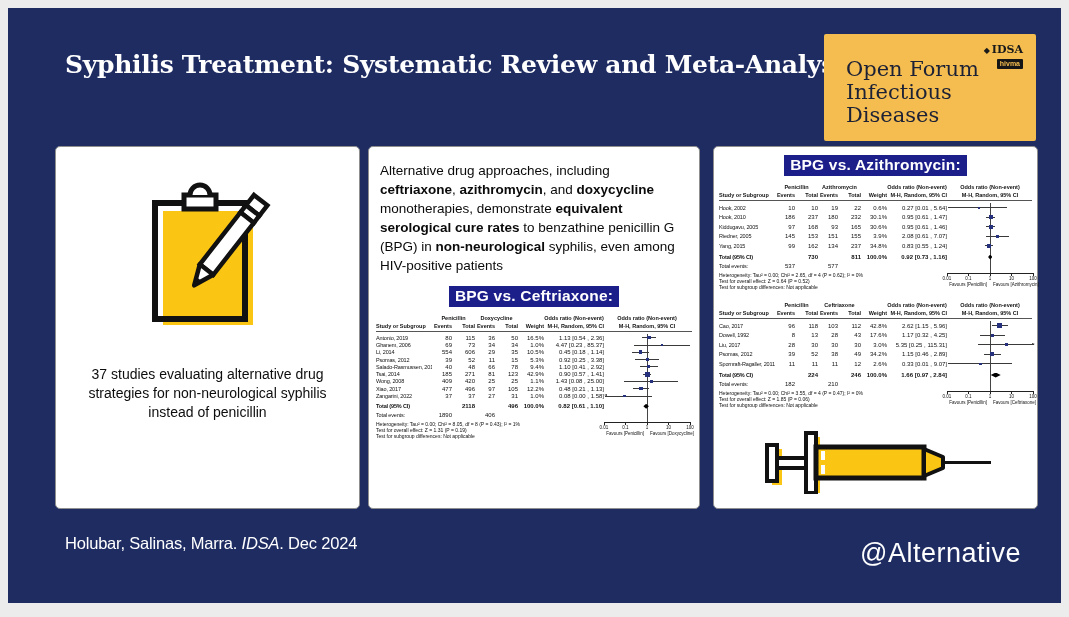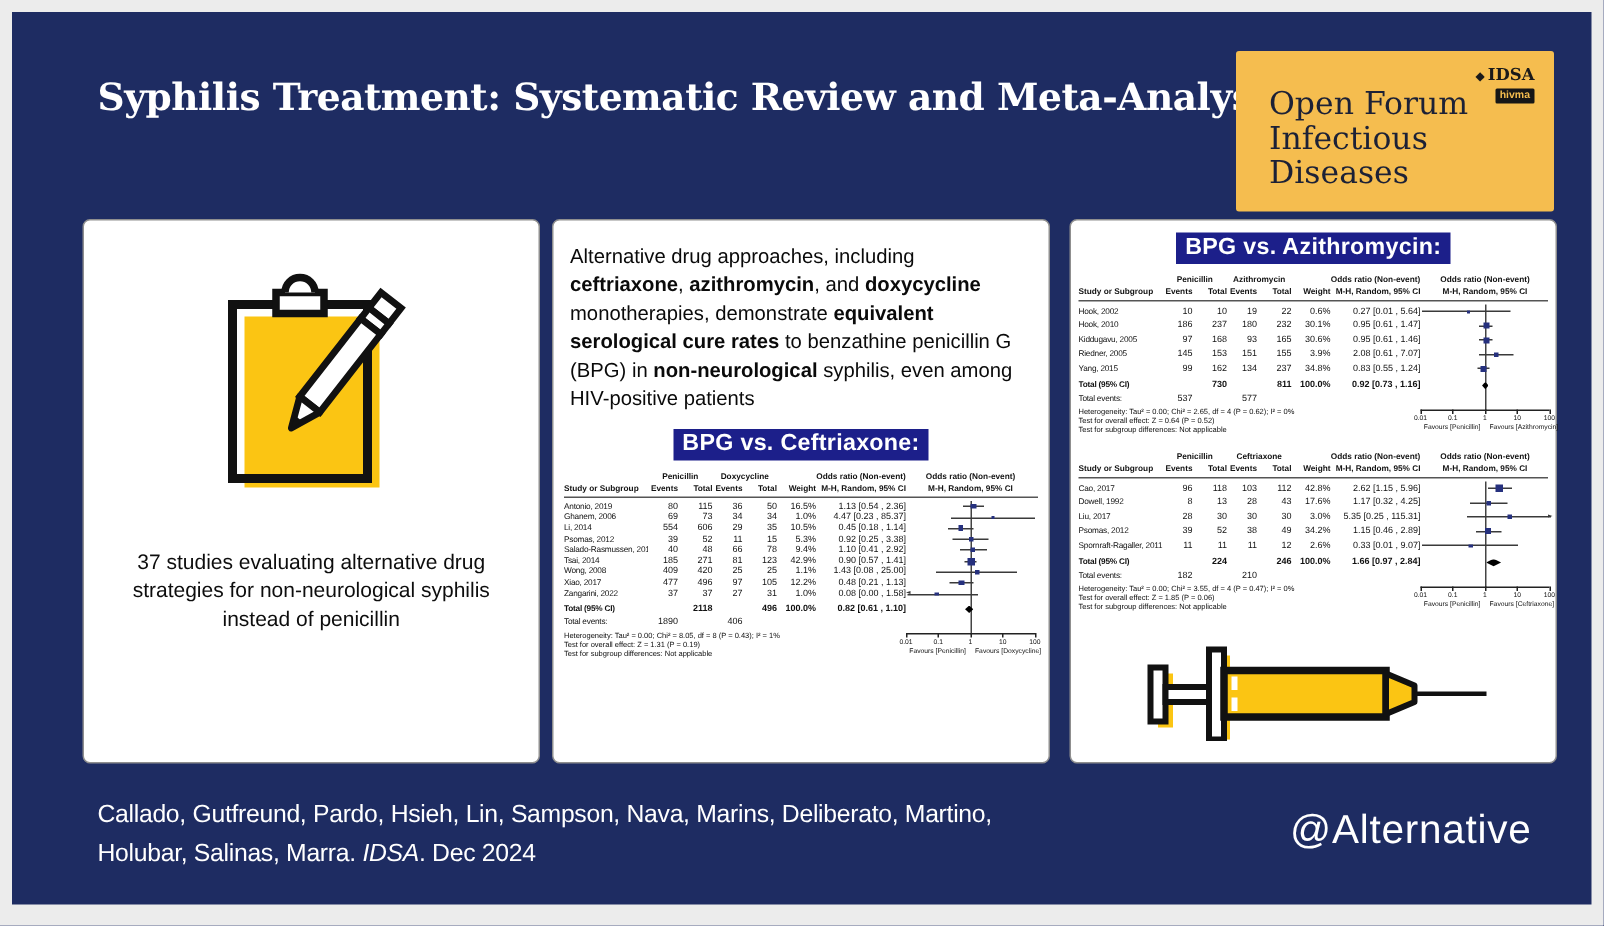--- a/index.html
+++ b/index.html
@@ -573,19 +573,18 @@
         <rect x="49" y="11" width="10" height="60" fill="#fff" stroke="#111" stroke-width="4"></rect>
         <rect x="59" y="25" width="108" height="31" fill="var(--yellow_icon,#fbc513)" stroke="#111" stroke-width="5"></rect>
         <rect x="64" y="29" width="4" height="9" fill="#fff"></rect>
         <rect x="64" y="43" width="4" height="9" fill="#fff"></rect>
         <path d="M167 27 L186 35 L186 46 L167 54 Z" fill="var(--yellow_icon,#fbc513)" stroke="#111" stroke-width="4" stroke-linejoin="round"></path>
         <line x1="186" y1="40.5" x2="234" y2="40.5" stroke="#111" stroke-width="3"></line>
       </svg>
     </div>
 
     <div class="authors">
-      <div>Callado, Gutfreund, Pardo, Hsieh, Lin, Sampson, Nava, Marins, Deliberato, Martino,</div>
       <div><span>Holubar, Salinas, Marra. </span><i>IDSA</i><span>. Dec 2024</span></div>
     </div>
     <div class="handle">@Alternative</div>
 
   </div>
 </div>
 
 </body></html>

